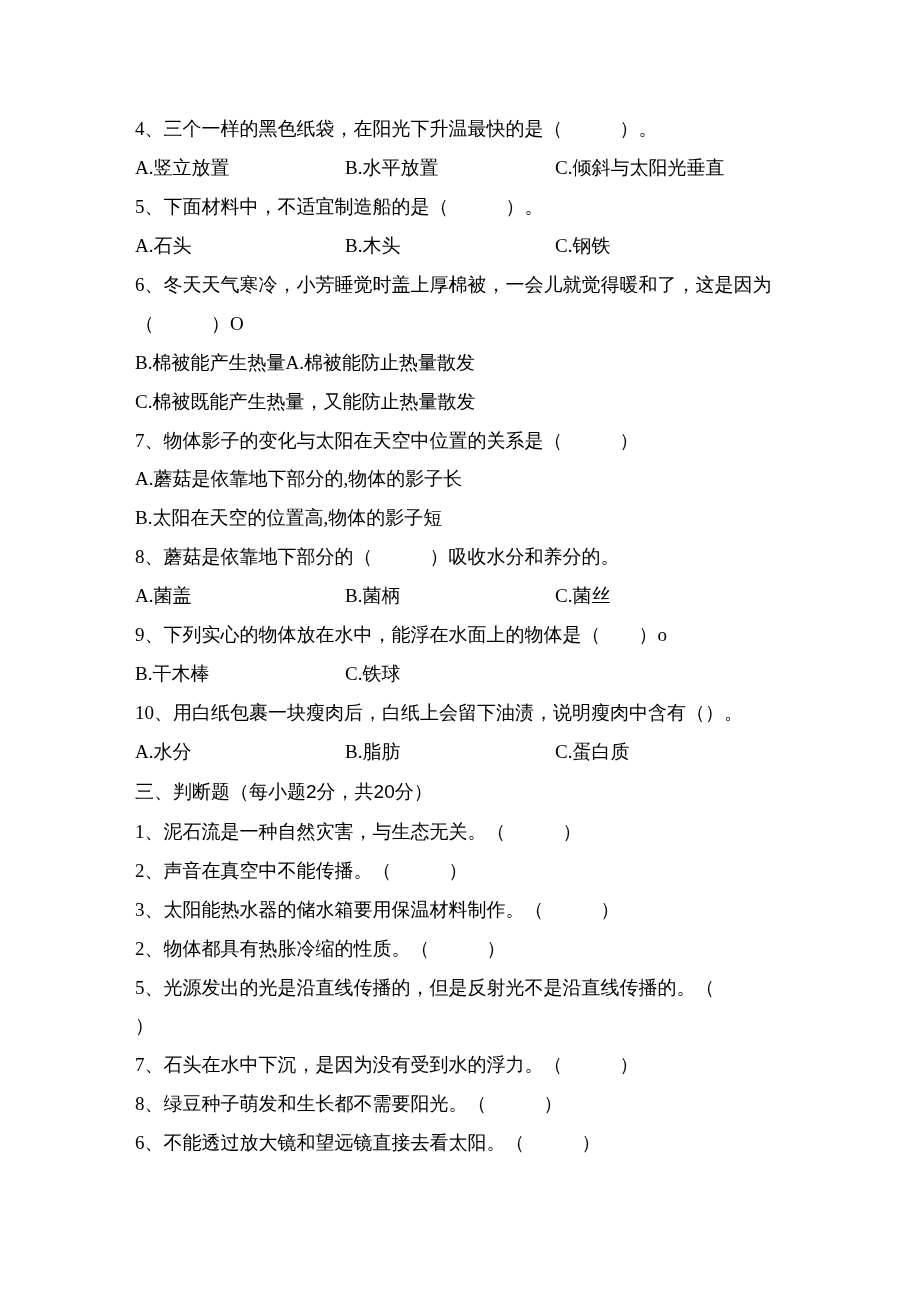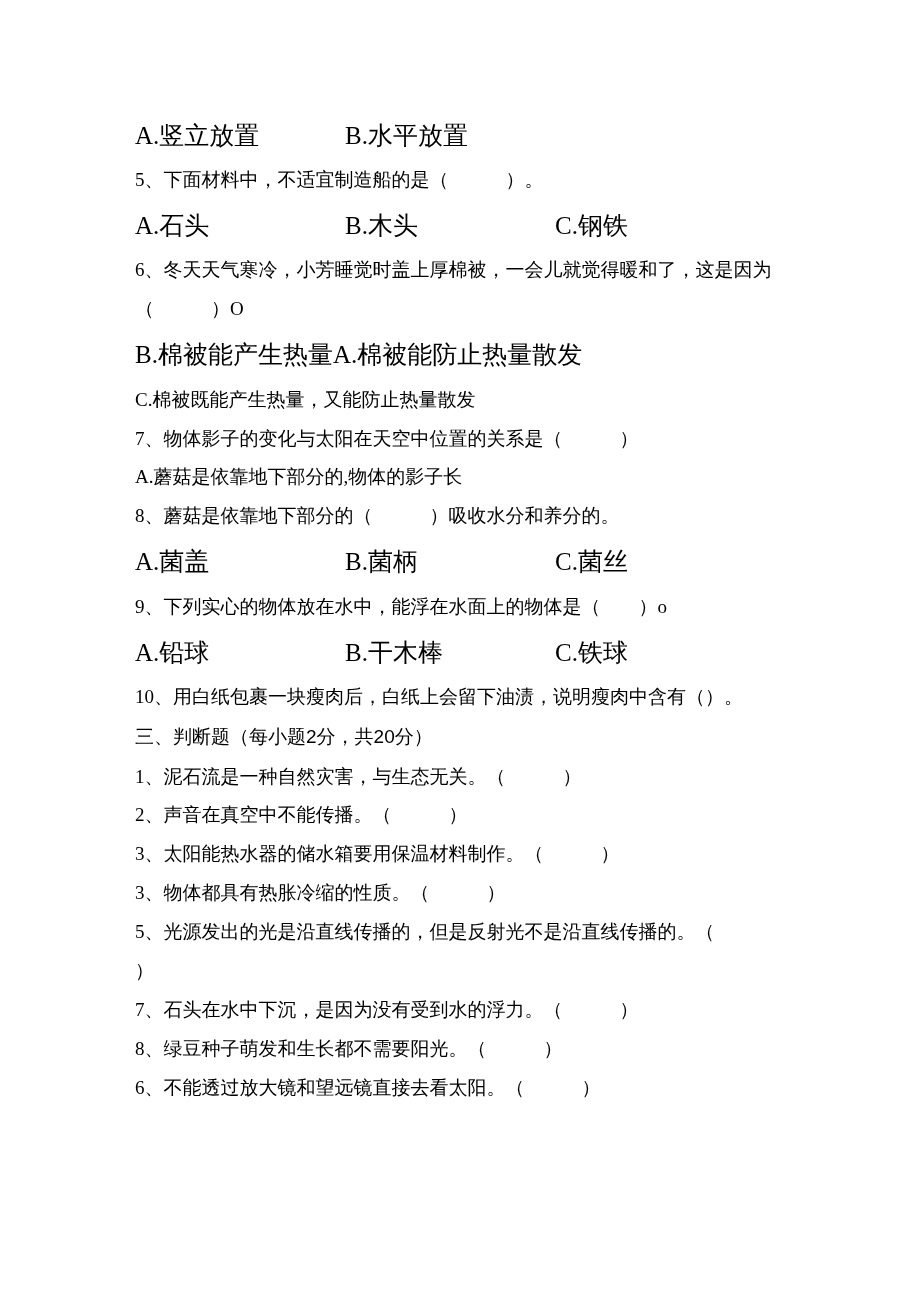--- a/index.html
+++ b/index.html
@@ -18,84 +18,91 @@
     box-sizing: border-box;
   }
   .line {
     font-size: 19px;
     line-height: 2.05;
     white-space: normal;
     word-break: break-all;
   }
   .options {
     display: flex;
-    font-size: 25px;
+    font-size: 19px;
     line-height: 2.05;
   }
   .optA { width: 210px; }
   .optB { width: 210px; font-family: Liberation Serif, serif; }
   .optC { flex: 1; }
   .section-heading {
     font-size: 19px;
     line-height: 2.15;
   }
   .sans-part {
     font-family: "Microsoft YaHei", Arial, sans-serif;
   }
 </style>
 </head>
 <body>
 
 <div class="page">
 
+  <div class="line">4、三个一样的黑色纸袋，在阳光下升温最快的是（　　　）。</div>
   <div class="options">
     <div class="optA">A.竖立放置</div>
     <div class="optB">B.水平放置</div>
+    <div class="optC">C.倾斜与太阳光垂直</div>
   </div>
 
   <div class="line">5、下面材料中，不适宜制造船的是（　　　）。</div>
   <div class="options">
     <div class="optA">A.石头</div>
     <div class="optB">B.木头</div>
     <div class="optC">C.钢铁</div>
   </div>
 
   <div class="line">6、冬天天气寒冷，小芳睡觉时盖上厚棉被，一会儿就觉得暖和了，这是因为</div>
   <div class="line">（　　　）O</div>
   <div class="options">
     <div>B.棉被能产生热量</div>
     <div style="width:260px">A.棉被能防止热量散发</div>
   </div>
   <div class="line">C.棉被既能产生热量，又能防止热量散发</div>
 
   <div class="line">7、物体影子的变化与太阳在天空中位置的关系是（　　　）</div>
   <div class="line">A.蘑菇是依靠地下部分的,物体的影子长</div>
+  <div class="line">B.太阳在天空的位置高,物体的影子短</div>
 
   <div class="line">8、蘑菇是依靠地下部分的（　　　）吸收水分和养分的。</div>
   <div class="options">
     <div class="optA">A.菌盖</div>
     <div class="optB">B.菌柄</div>
     <div class="optC">C.菌丝</div>
   </div>
 
   <div class="line">9、下列实心的物体放在水中，能浮在水面上的物体是（　　）o</div>
   <div class="options">
-    <div class="optA">A.铅球</div>
     <div class="optB">B.干木棒</div>
     <div class="optC">C.铁球</div>
   </div>
 
   <div class="line">10、用白纸包裹一块瘦肉后，白纸上会留下油渍，说明瘦肉中含有（）。</div>
+  <div class="options">
+    <div class="optA">A.水分</div>
+    <div class="optB">B.脂肪</div>
+    <div class="optC">C.蛋白质</div>
+  </div>
 
   <div class="section-heading">
     <span>三、判断题（每小题</span><span class="sans-part">2</span><span>分，共</span><span class="sans-part">20</span><span>分）</span>
   </div>
 
   <div class="line">1、泥石流是一种自然灾害，与生态无关。（　　　）</div>
   <div class="line">2、声音在真空中不能传播。（　　　）</div>
   <div class="line">3、太阳能热水器的储水箱要用保温材料制作。（　　　）</div>
-  <div class="line">3、物体都具有热胀冷缩的性质。（　　　）</div>
+  <div class="line">2、物体都具有热胀冷缩的性质。（　　　）</div>
   <div class="line">5、光源发出的光是沿直线传播的，但是反射光不是沿直线传播的。（　　　）</div>
   <div class="line">7、石头在水中下沉，是因为没有受到水的浮力。（　　　）</div>
   <div class="line">8、绿豆种子萌发和生长都不需要阳光。（　　　）</div>
   <div class="line">6、不能透过放大镜和望远镜直接去看太阳。（　　　）</div>
 
 </div>
 
 </body></html>

